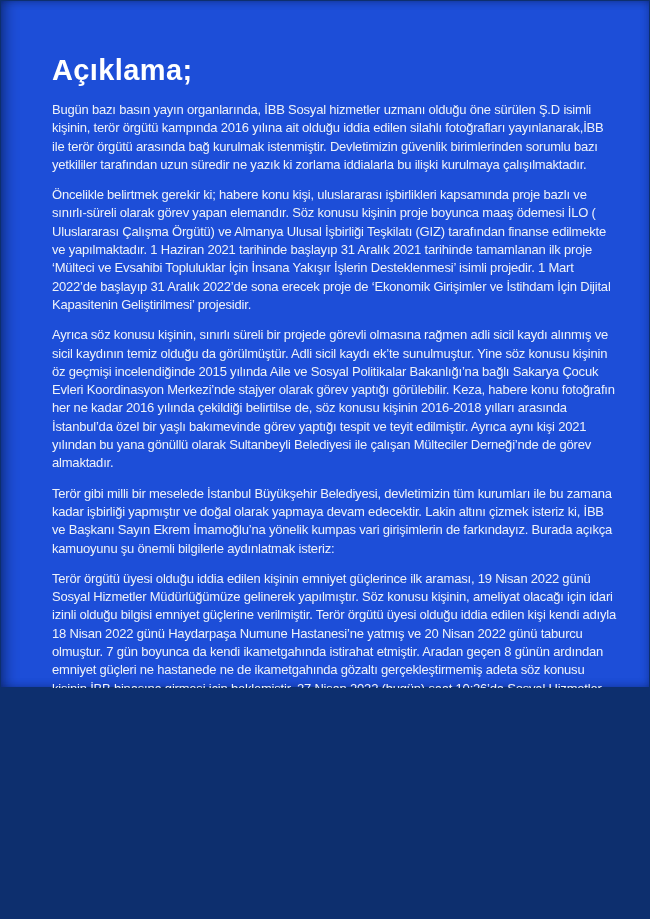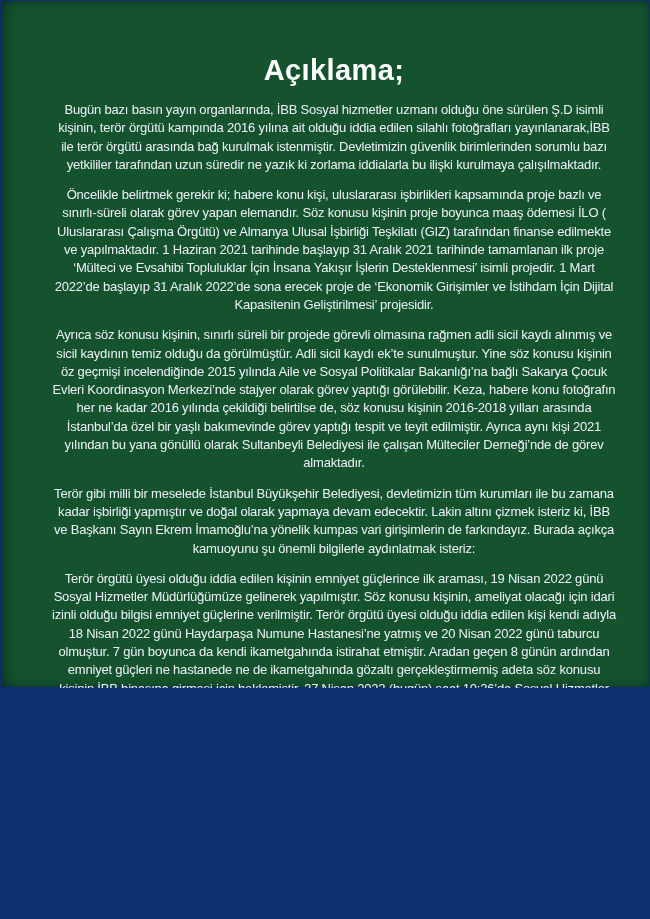--- a/index.html
+++ b/index.html
@@ -5,29 +5,28 @@
   html, body {
     margin: 0;
     padding: 0;
     background: #0d2f6e;
     font-family: "Liberation Sans", "DejaVu Sans", sans-serif;
   }
   .canvas {
     position: relative;
     width: 650px;
     height: 688px;
-    background: #14532d;
+    background: #1d4ed8;
     color: #f5f7fb;
     overflow: hidden;
     box-shadow:
       inset 0 0 0 1px #0d2f6e,
       inset 10px 0 14px -6px rgba(4, 16, 48, 0.55),
       inset 0 4px 10px -4px rgba(4, 16, 48, 0.45),
       inset -4px -4px 10px -4px rgba(4, 16, 48, 0.35);
-    text-align: center;
   }
   .content {
     padding: 54px 34px 0 48px;
     width: 568px;
   }
   .title {
     margin: 0 0 14px 4px;
     font-size: 29px;
     font-weight: 600;
     letter-spacing: 0.4px;

